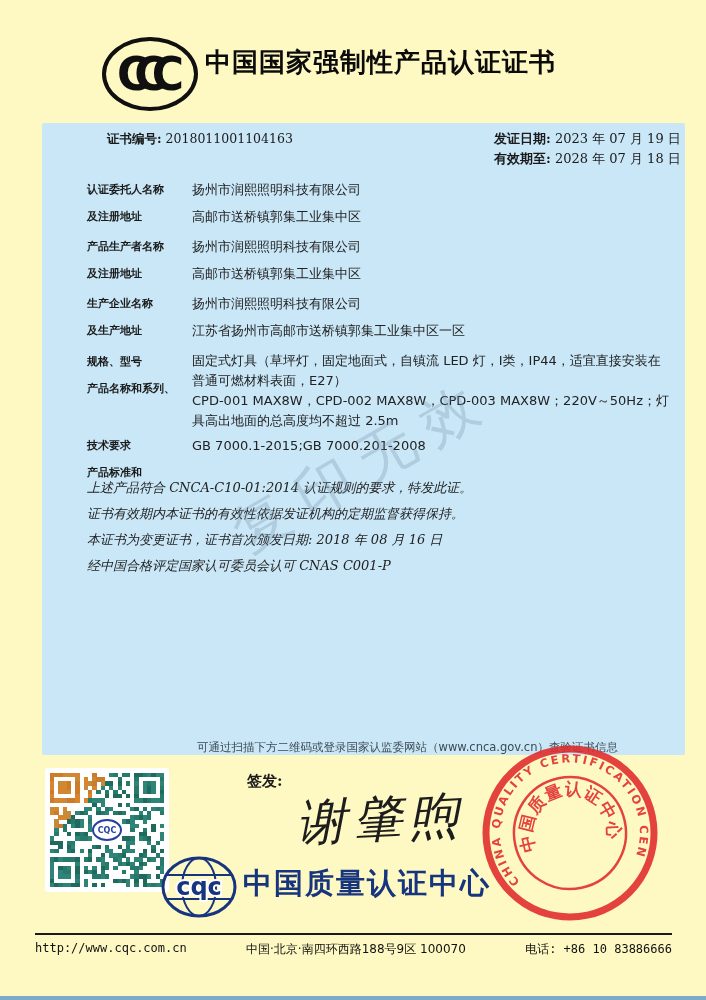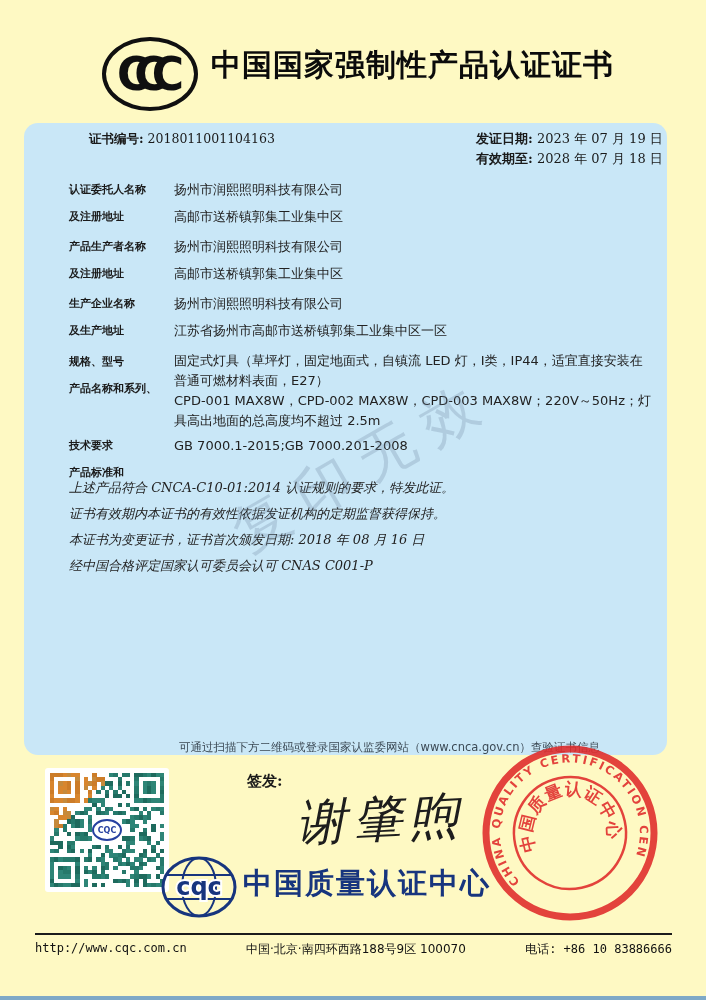--- a/index.html
+++ b/index.html
@@ -14,27 +14,27 @@
     position:absolute; left:102px; top:37px; width:96px; height:74px;
     border:4px solid #101010; border-radius:50%;
     display:flex; align-items:center; justify-content:center;
   }
   .ccc-logo span{
     font-family:"DejaVu Sans",sans-serif; font-weight:bold; font-size:44px;
     letter-spacing:-0.34em; color:#101010; padding-right:14px; line-height:1;
     transform:scaleY(1.05);
   }
   .page-title{
-    position:absolute; left:211px; top:45px;
-    font-size:30px; font-weight:bold; letter-spacing:1px; color:#0b0b0b;text-align:center;
+    position:absolute; left:205px; top:45px;
+    font-size:26px; font-weight:bold; letter-spacing:1px; color:#0b0b0b;text-align:center;
   }
   
   .panel{
-    position:absolute; left:24px; top:123px; width:643px; height:632px;
-    background:#c9e7f7; border-radius:14px;
+    position:absolute; left:42px; top:123px; width:643px; height:632px;
+    background:#c9e7f7; border-radius:2px;
   }
   .kai { font-family:"DejaVu Serif","Liberation Serif",serif; }
   .cert-num{ position:absolute; left:65px; top:8px; font-size:12.5px; }
   .cert-num .lbl{ font-weight:bold; }
   .dates{ position:absolute; left:452px; top:6px; font-size:13px; line-height:20px; }
   .dates .lbl{ font-weight:bold; }
   .field{ position:absolute; left:0; width:100%; }
   .field .labels{ position:absolute; left:45px; width:110px; font-size:11px; font-weight:bold; line-height:27px; }
   .field .values{ position:absolute; left:150px; width:480px; font-size:13px; line-height:27px; color:#222; }
   .field .values.tight{ line-height:19.5px; padding-top:3px; }

